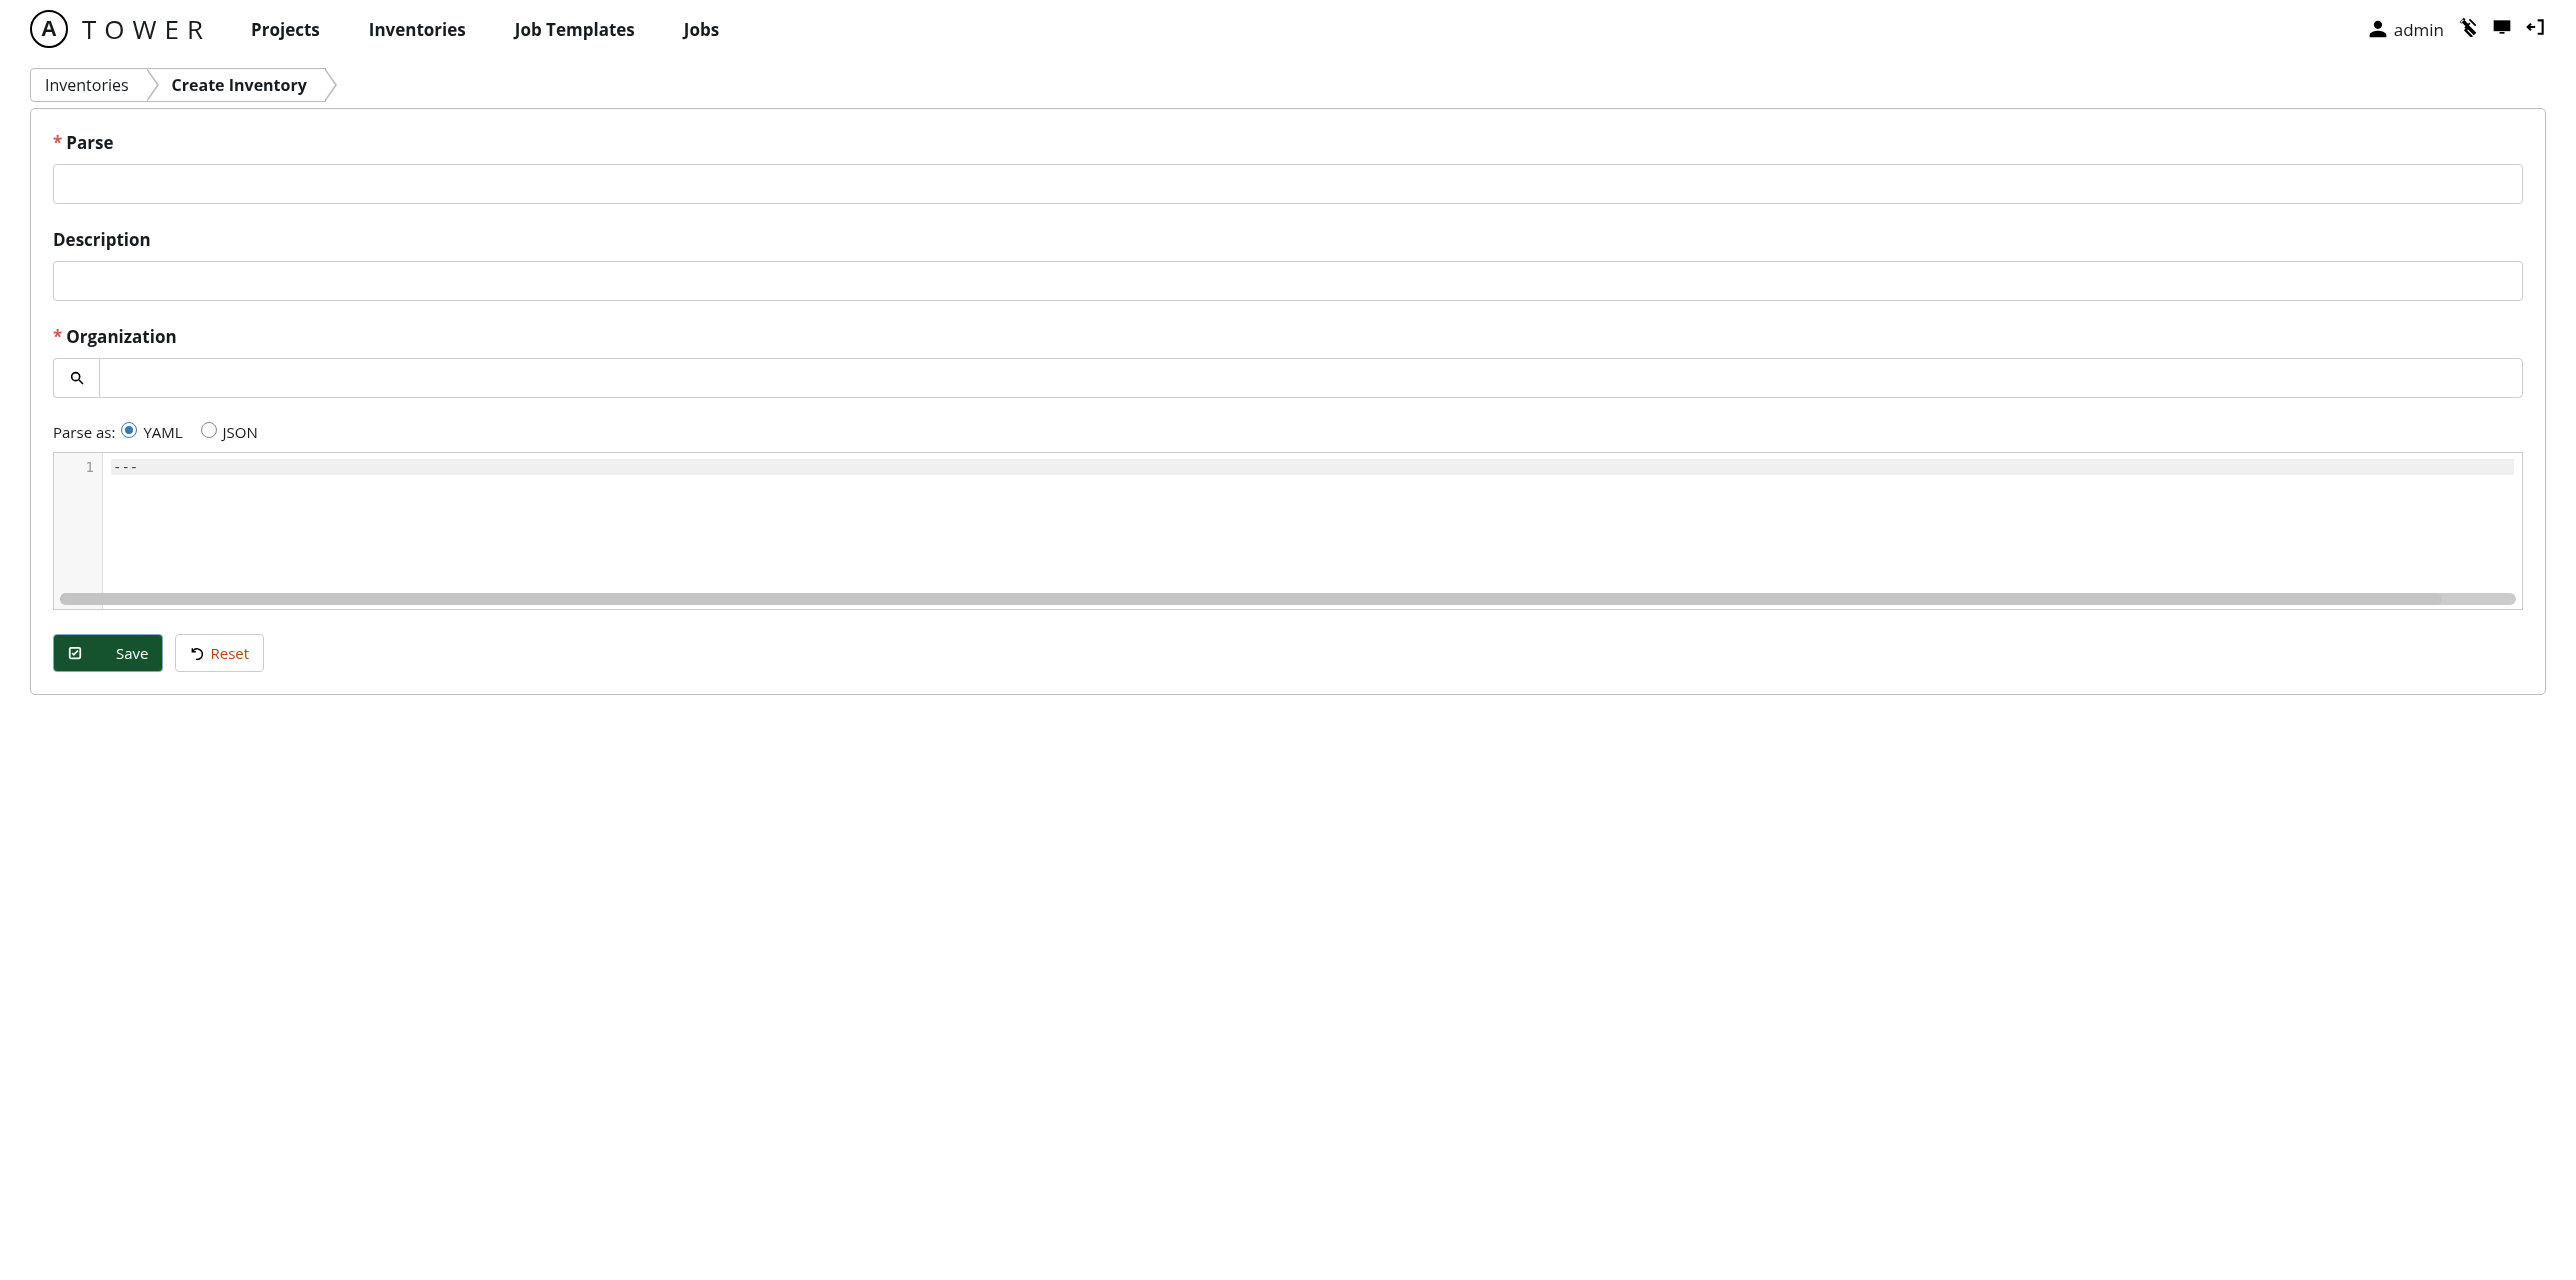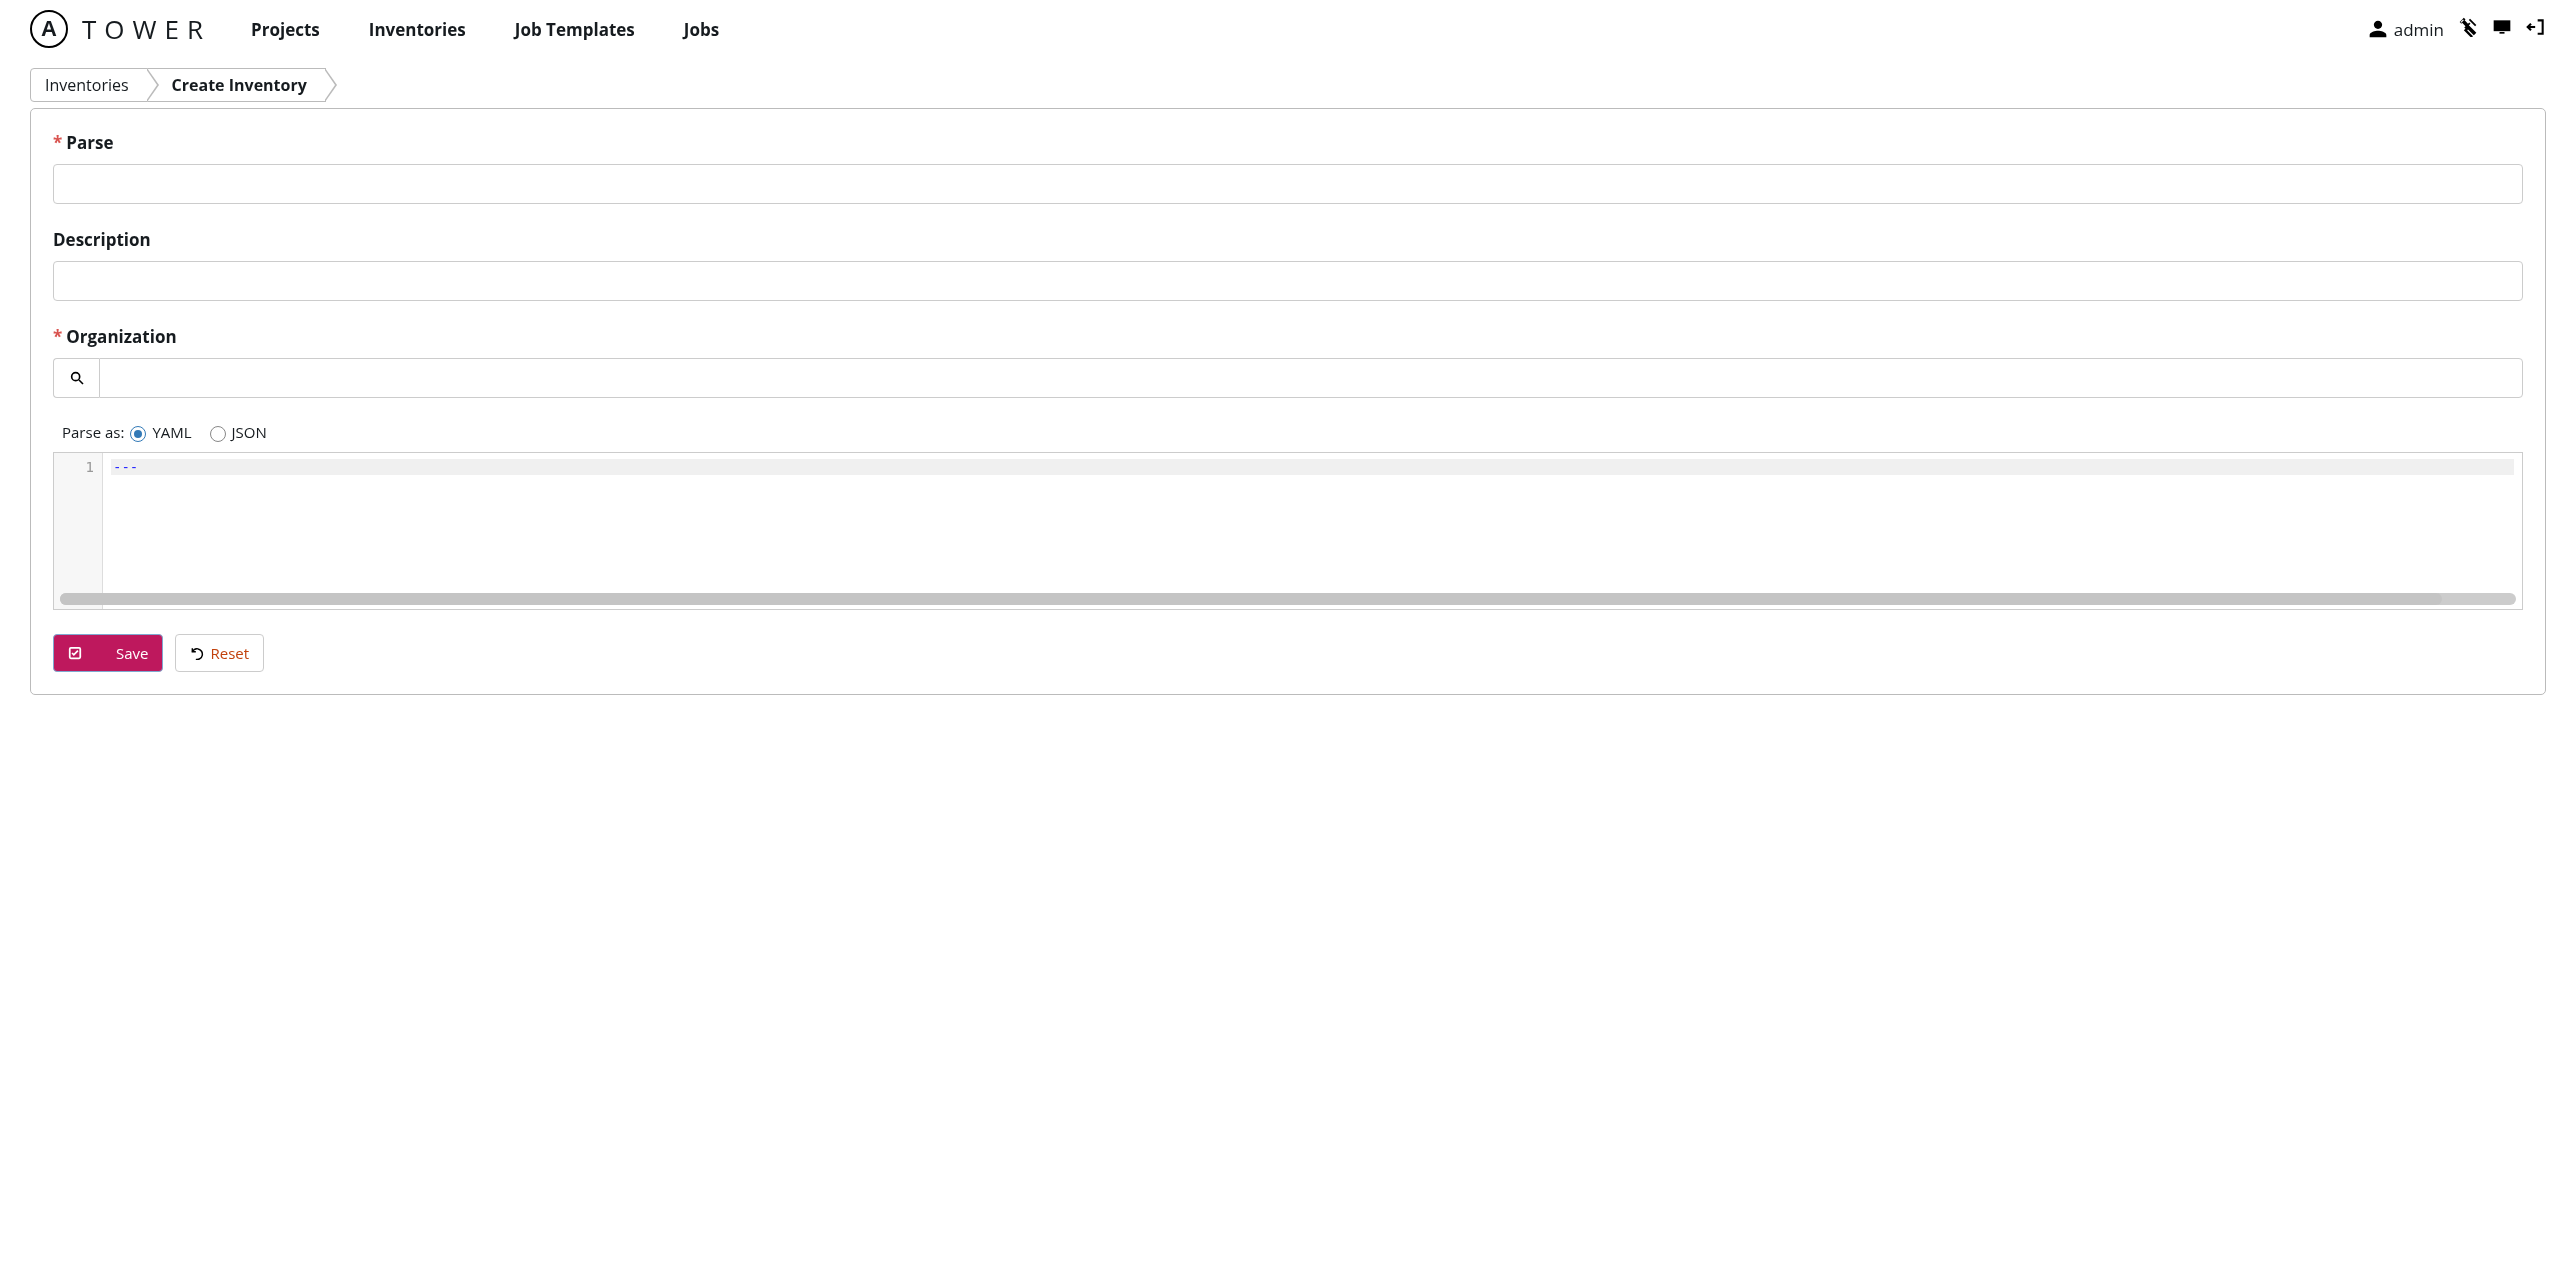--- a/index.html
+++ b/index.html
@@ -39,36 +39,36 @@
 .req { color: #d9534f; font-weight: 700; }
 .text-input { width: 100%; height: 40px; border: 1px solid #ccc; border-radius: 4px; padding: 0 10px; font-size: 15px; }
 
 .lookup-wrap { display: flex; }
 .lookup-btn { width: 46px; border: 1px solid #ccc; border-right: none; border-radius: 4px 0 0 4px; background: #fff; display: flex; align-items: center; justify-content: center; cursor: pointer; }
 .lookup-input { border-radius: 0 4px 4px 0; flex: 1; }
 
 .vars-label { display: flex; align-items: center; gap: 10px; }
 .help-icon { width: 18px; height: 18px; border-radius: 50%; background: #c8c8c8; color: #fff; font-size: 12px; font-weight: 700; display: inline-flex; align-items: center; justify-content: center; }
 
-.parse-row { display: flex; align-items: flex-end; gap: 6px; font-size: 15px; margin: 14px 9px 10px; }
+.parse-row { display: flex; align-items: flex-start; gap: 6px; font-size: 15px; margin: 14px 0 10px; }
 .radio { width: 16px; height: 16px; border: 1px solid #888; border-radius: 50%; display: inline-flex; align-items: center; justify-content: center; }
 .radio.checked { border-color: #337ab7; }
 .radio.checked::after { content: ""; width: 8px; height: 8px; border-radius: 50%; background: #337ab7; }
 .radio-label { margin-right: 12px; }
 
 .code-editor { border: 1px solid #ccc; background: #fff; height: 158px; position: relative; display: flex; }
 .gutter { width: 49px; background: #f7f7f7; border-right: 1px solid #ddd; text-align: right; padding: 6px 8px 0 0; color: #999; font-family: monospace; font-size: 14px; }
 .code-body { flex: 1; padding: 6px 8px; font-family: monospace; font-size: 14px; position: relative; }
 .code-line1 { color: #2a2aff; background: #f0f0f0; display: block; width: 100%; padding: 0 2px; }
 .hscroll { position: absolute; left: 6px; right: 6px; bottom: 4px; height: 12px; background: #ccc; border-radius: 6px; }
 .hscroll-thumb { position: absolute; left: 0; width: 97%; height: 100%; background: #c4c4c4; border-radius: 6px; }
 
 .btn-row { display: flex; gap: 12px; margin-top: 24px; }
 .btn { display: inline-flex; align-items: center; gap: 6px; padding: 8px 14px; border-radius: 4px; font-size: 15px; cursor: pointer; }
-.btn-primary { background: #be185d; color: #fff; border: 1px solid #7fa9d0; gap: 34px; }
+.btn-primary { background: #14532d; color: #fff; border: 1px solid #7fa9d0; gap: 34px; }
 .btn-default { background: #fff; border: 1px solid #ccc; color: #c2410c; }
 </style>
 </head>
 <body>
 
 <div class="header">
   <div class="logo-wrap">
     <div class="logo-a">A</div>
     <div class="logo-text">TOWER</div>
   </div>

